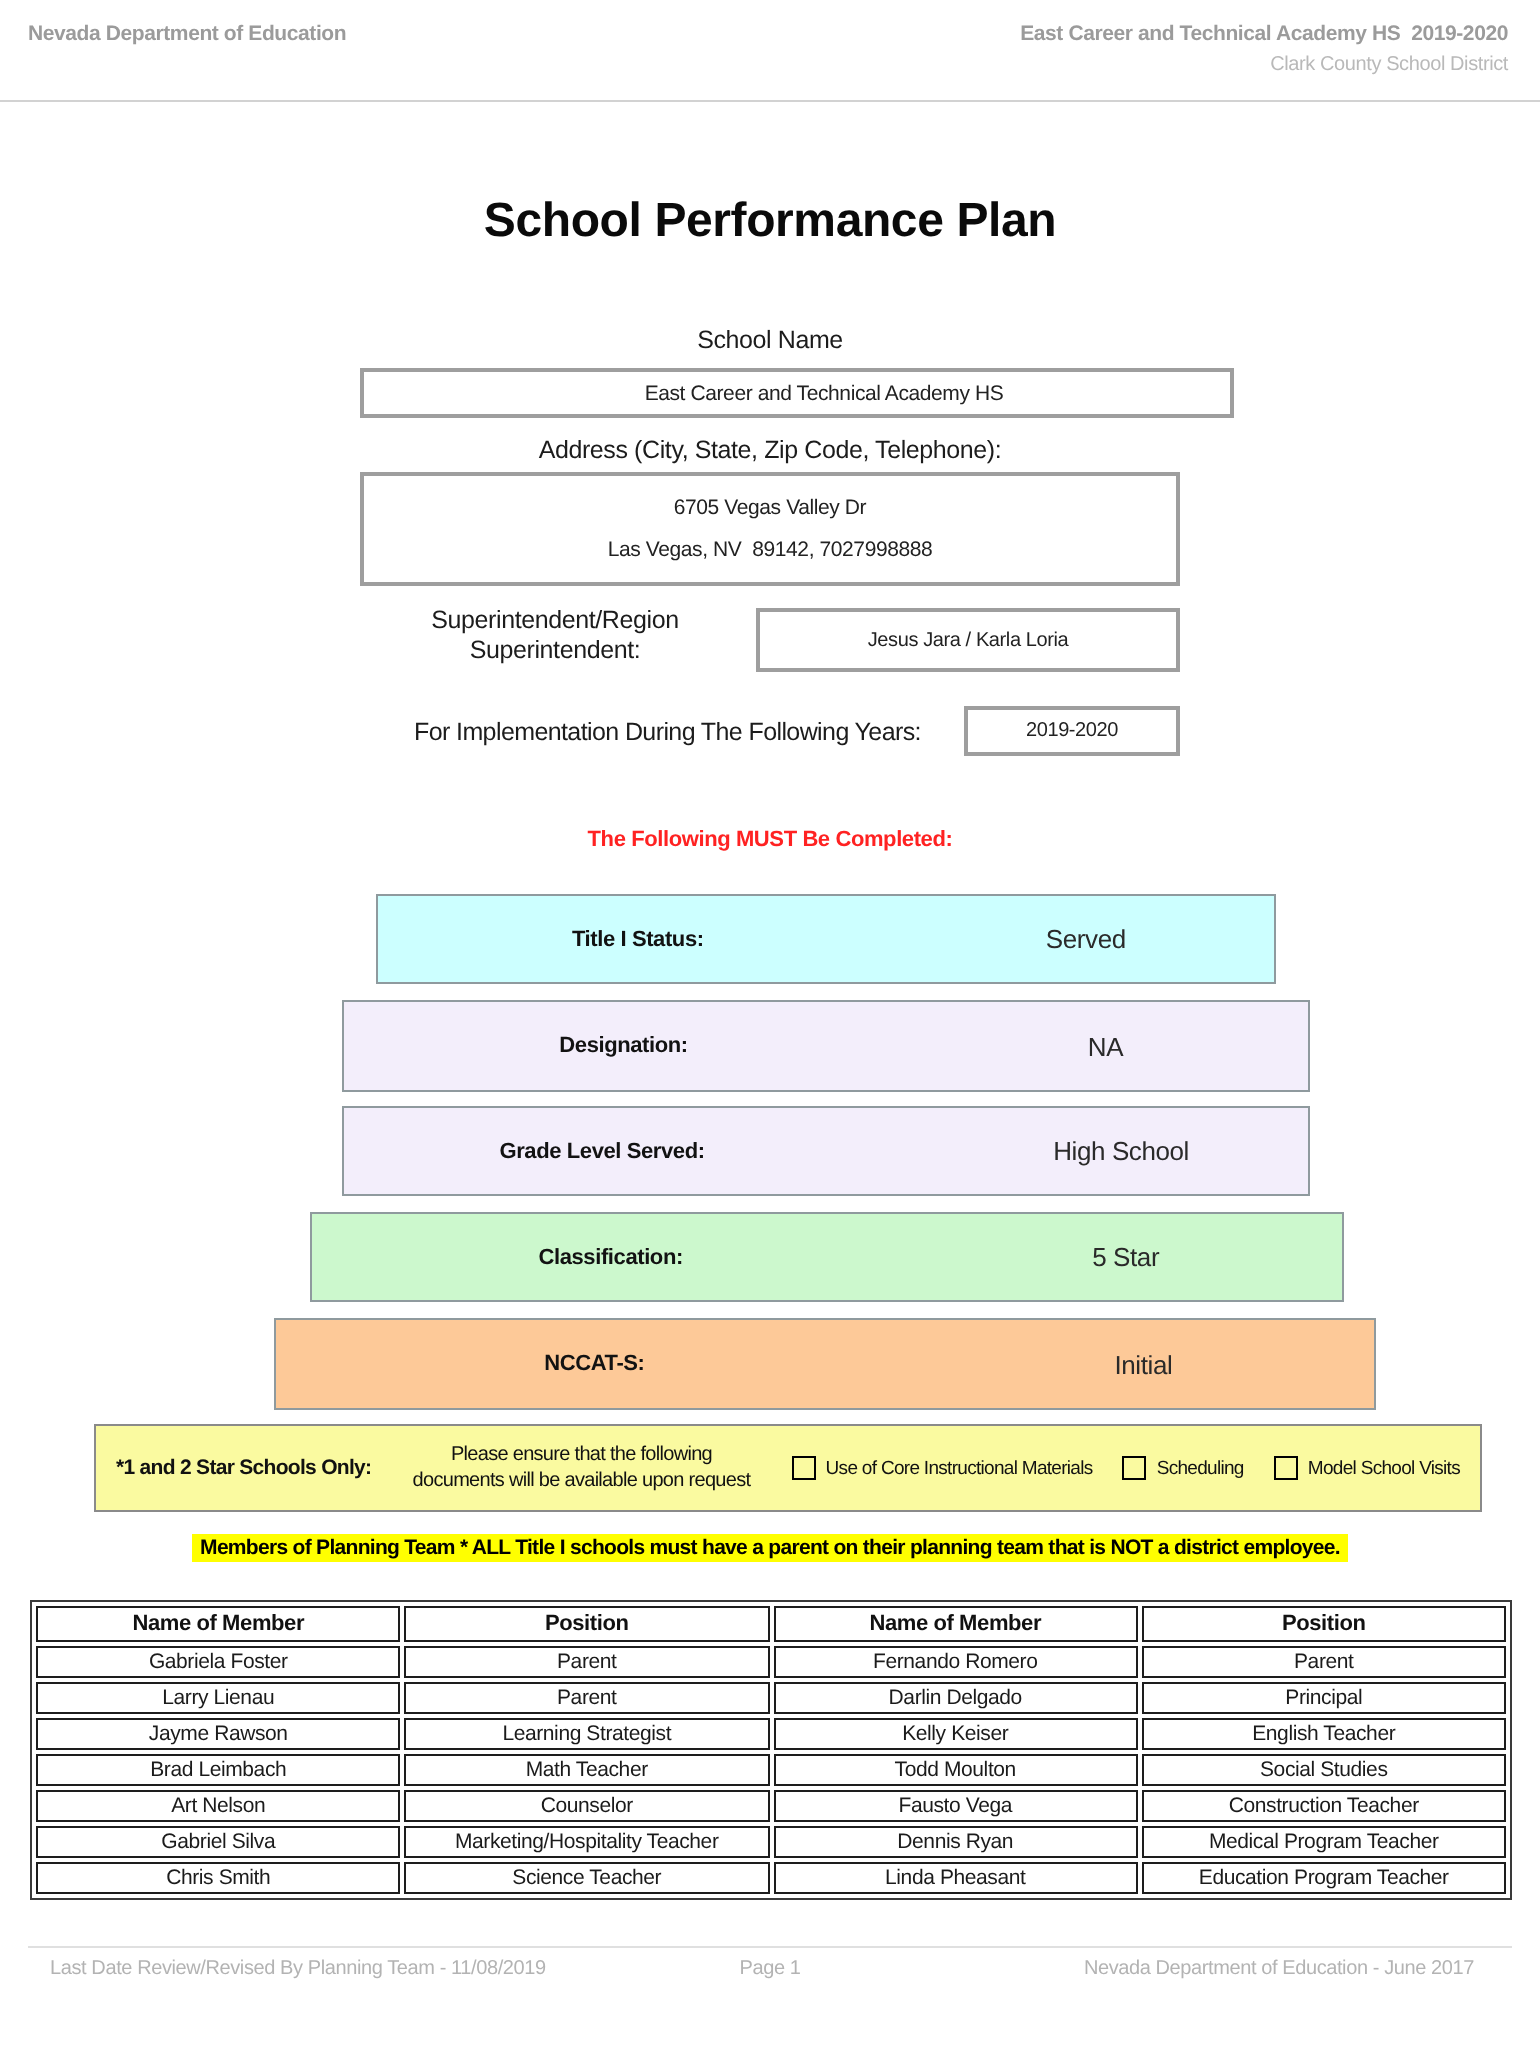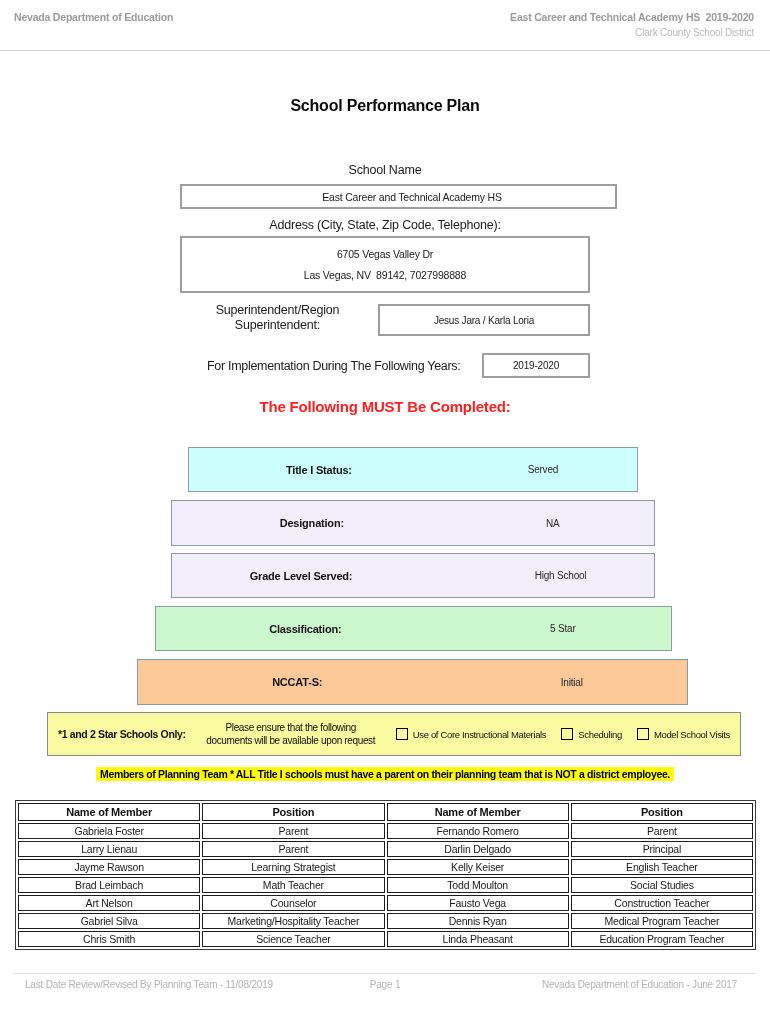--- a/index.html
+++ b/index.html
@@ -9,43 +9,43 @@
     letter-spacing:-0.2px; overflow:hidden;
   }
   
   .hdr-left  { position:absolute; left:14px; top:11px; font-size:10.5px; font-weight:bold; color:#9b9b9b; }
   .hdr-right { position:absolute; right:16px; top:11px; text-align:right; }
   .hdr-right .l1 { font-size:10.5px; font-weight:bold; color:#9b9b9b; white-space:pre; }
   .hdr-right .l2 { font-size:10px; color:#b9b9b9; margin-top:4px; }
   .hdr-rule  { position:absolute; left:0; right:0; top:50px; border-top:1px solid #d2d2d2; }
   
   .doc-title { position:absolute; top:97px; left:0; width:100%; text-align:center;
-               font-size:16px; font-weight:bold; color:#0a0a0a; }
+               font-size:24px; font-weight:bold; color:#0a0a0a; }
   
   .c-label   { position:absolute; left:0; width:100%; text-align:center; font-size:12.5px; color:#1c1c1c; }
   .inp-box   { position:absolute; border:2px solid #9e9e9e; background:#fff;
                display:flex; align-items:center; justify-content:center;
                font-size:10.5px; color:#222; text-align:center; }
   .sn-label  { top:163px; }
   .sn-box    { left:180px; top:184px; width:406px; height:21px;padding-left:27px; }
   .ad-label  { top:218px; }
   .ad-box    { left:180px; top:236px; width:406px; height:53px; flex-direction:column; justify-content:space-evenly; }
   .ad-box .ln2 { white-space:pre; }
   .supt-label{ position:absolute; left:180px; top:303px; width:195px; text-align:center;
                font-size:12.5px; line-height:1.2; color:#1c1c1c; }
   .supt-box  { left:378px; top:304px; width:208px; height:28px; font-size:10px; }
   .impl-label{ position:absolute; left:207px; top:359px; font-size:12.5px; color:#1c1c1c; letter-spacing:-0.3px; }
   .impl-box  { left:482px; top:353px; width:104px; height:21px; font-size:10px; }
   
-  .red-notice{ position:absolute; top:398px; left:0; width:100%; text-align:center;
-               font-size:15px; font-weight:bold; color:#ff2222; }
+  .red-notice{ position:absolute; top:414px; left:0; width:100%; text-align:center;
+               font-size:11px; font-weight:bold; color:#ff2222; }
   
   .stat-box  { position:absolute; border:1px solid #8f9a9e; display:flex; align-items:center;margin-left:28px; }
   .stat-box .lbl { width:58%; text-align:center; font-size:11px; font-weight:bold; color:#121212; }
-  .stat-box .val { width:42%; text-align:center; font-size:10px; color:#2a2a2a; }
+  .stat-box .val { width:42%; text-align:center; font-size:13px; color:#2a2a2a; }
   .sb1 { left:160px; top:447px; width:448px; height:43px; }
   .sb2 { left:143px; top:500px; width:482px; height:44px; }
   .sb3 { left:143px; top:553px; width:482px; height:43px; }
   .sb4 { left:127px; top:606px; width:515px; height:43px; }
   .sb5 { left:109px; top:659px; width:549px; height:44px; }
   
   .star-bar  { position:absolute; left:47px; top:712px; width:672px; height:42px;
                background:#fafaa0; border:1px solid #8a8a8a;
                display:flex; align-items:center; justify-content:space-between;
                padding:0 10px; box-sizing:content-box; letter-spacing:-0.35px; }

